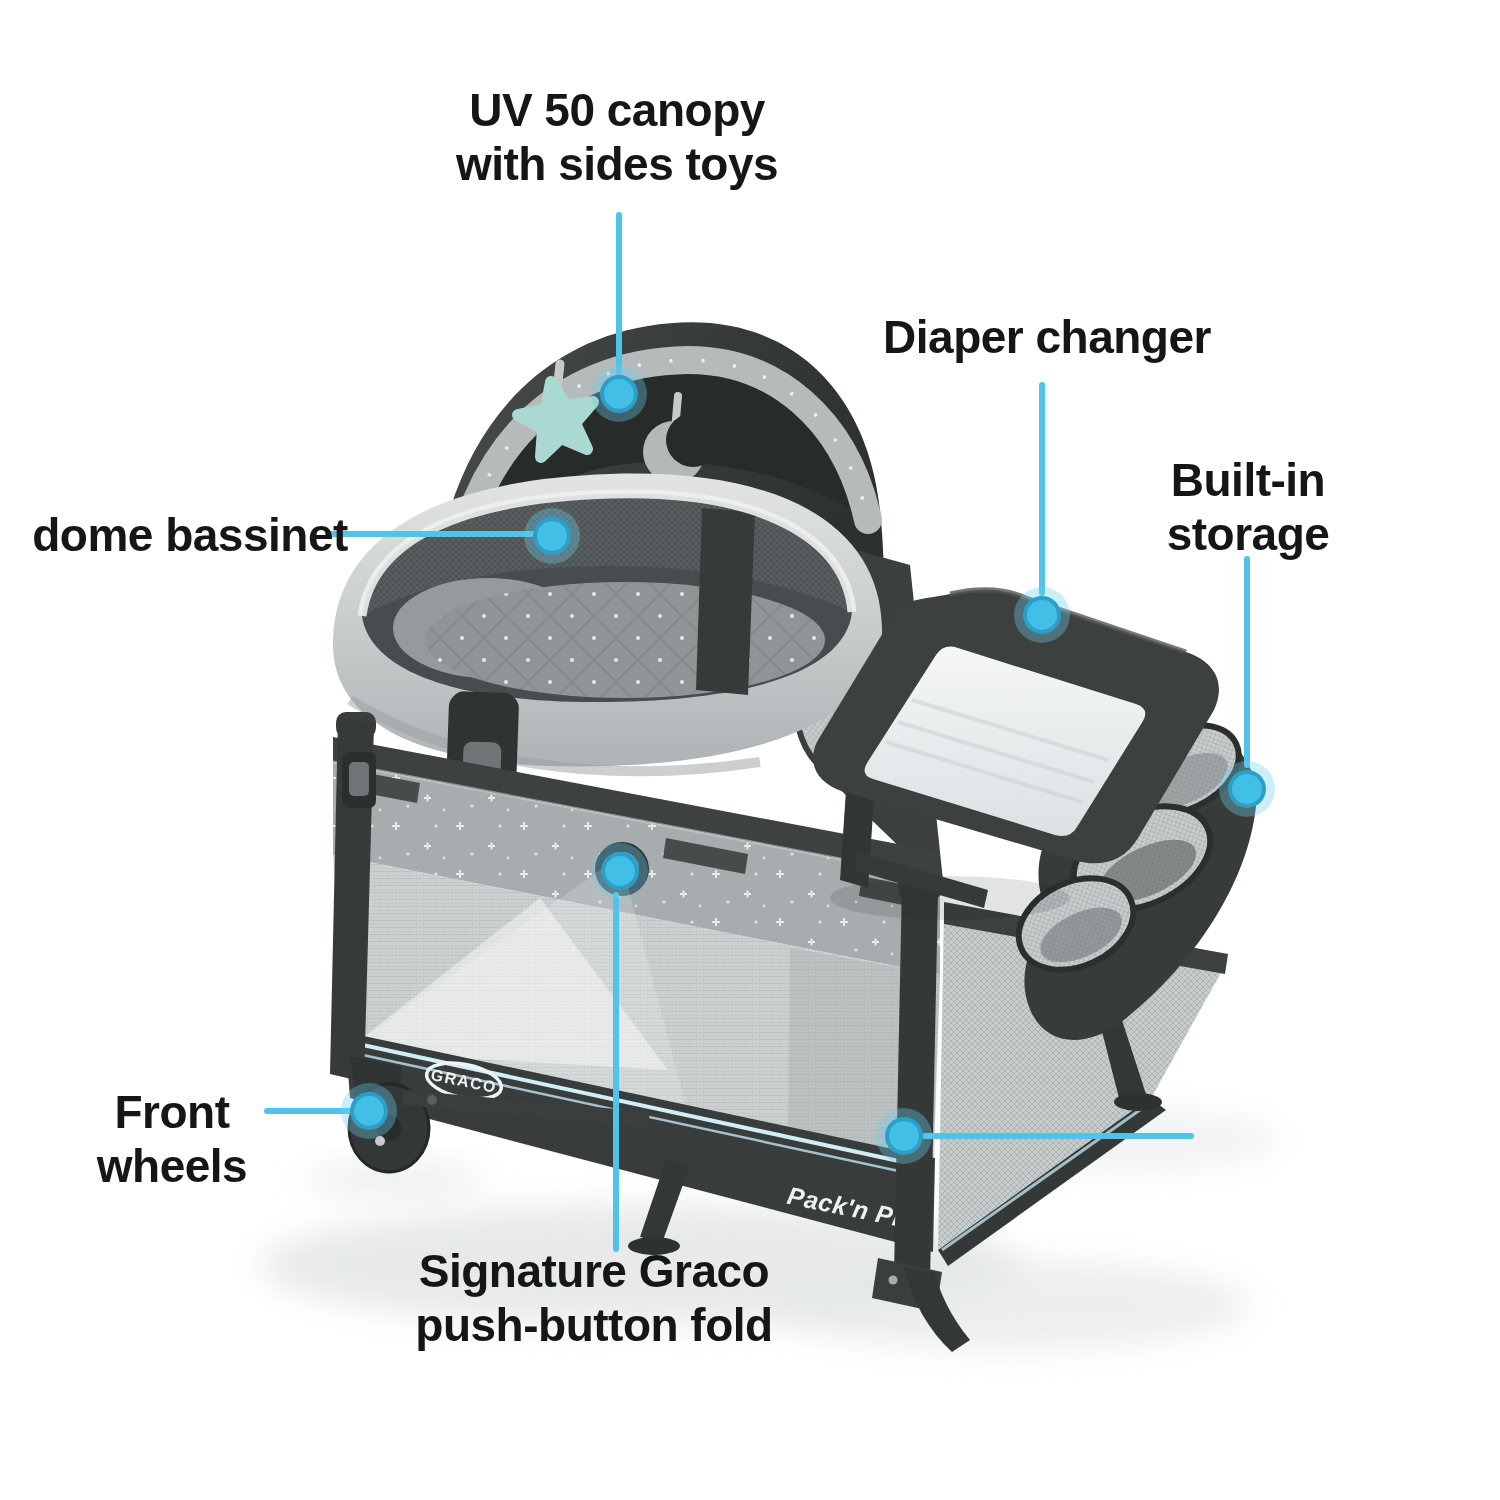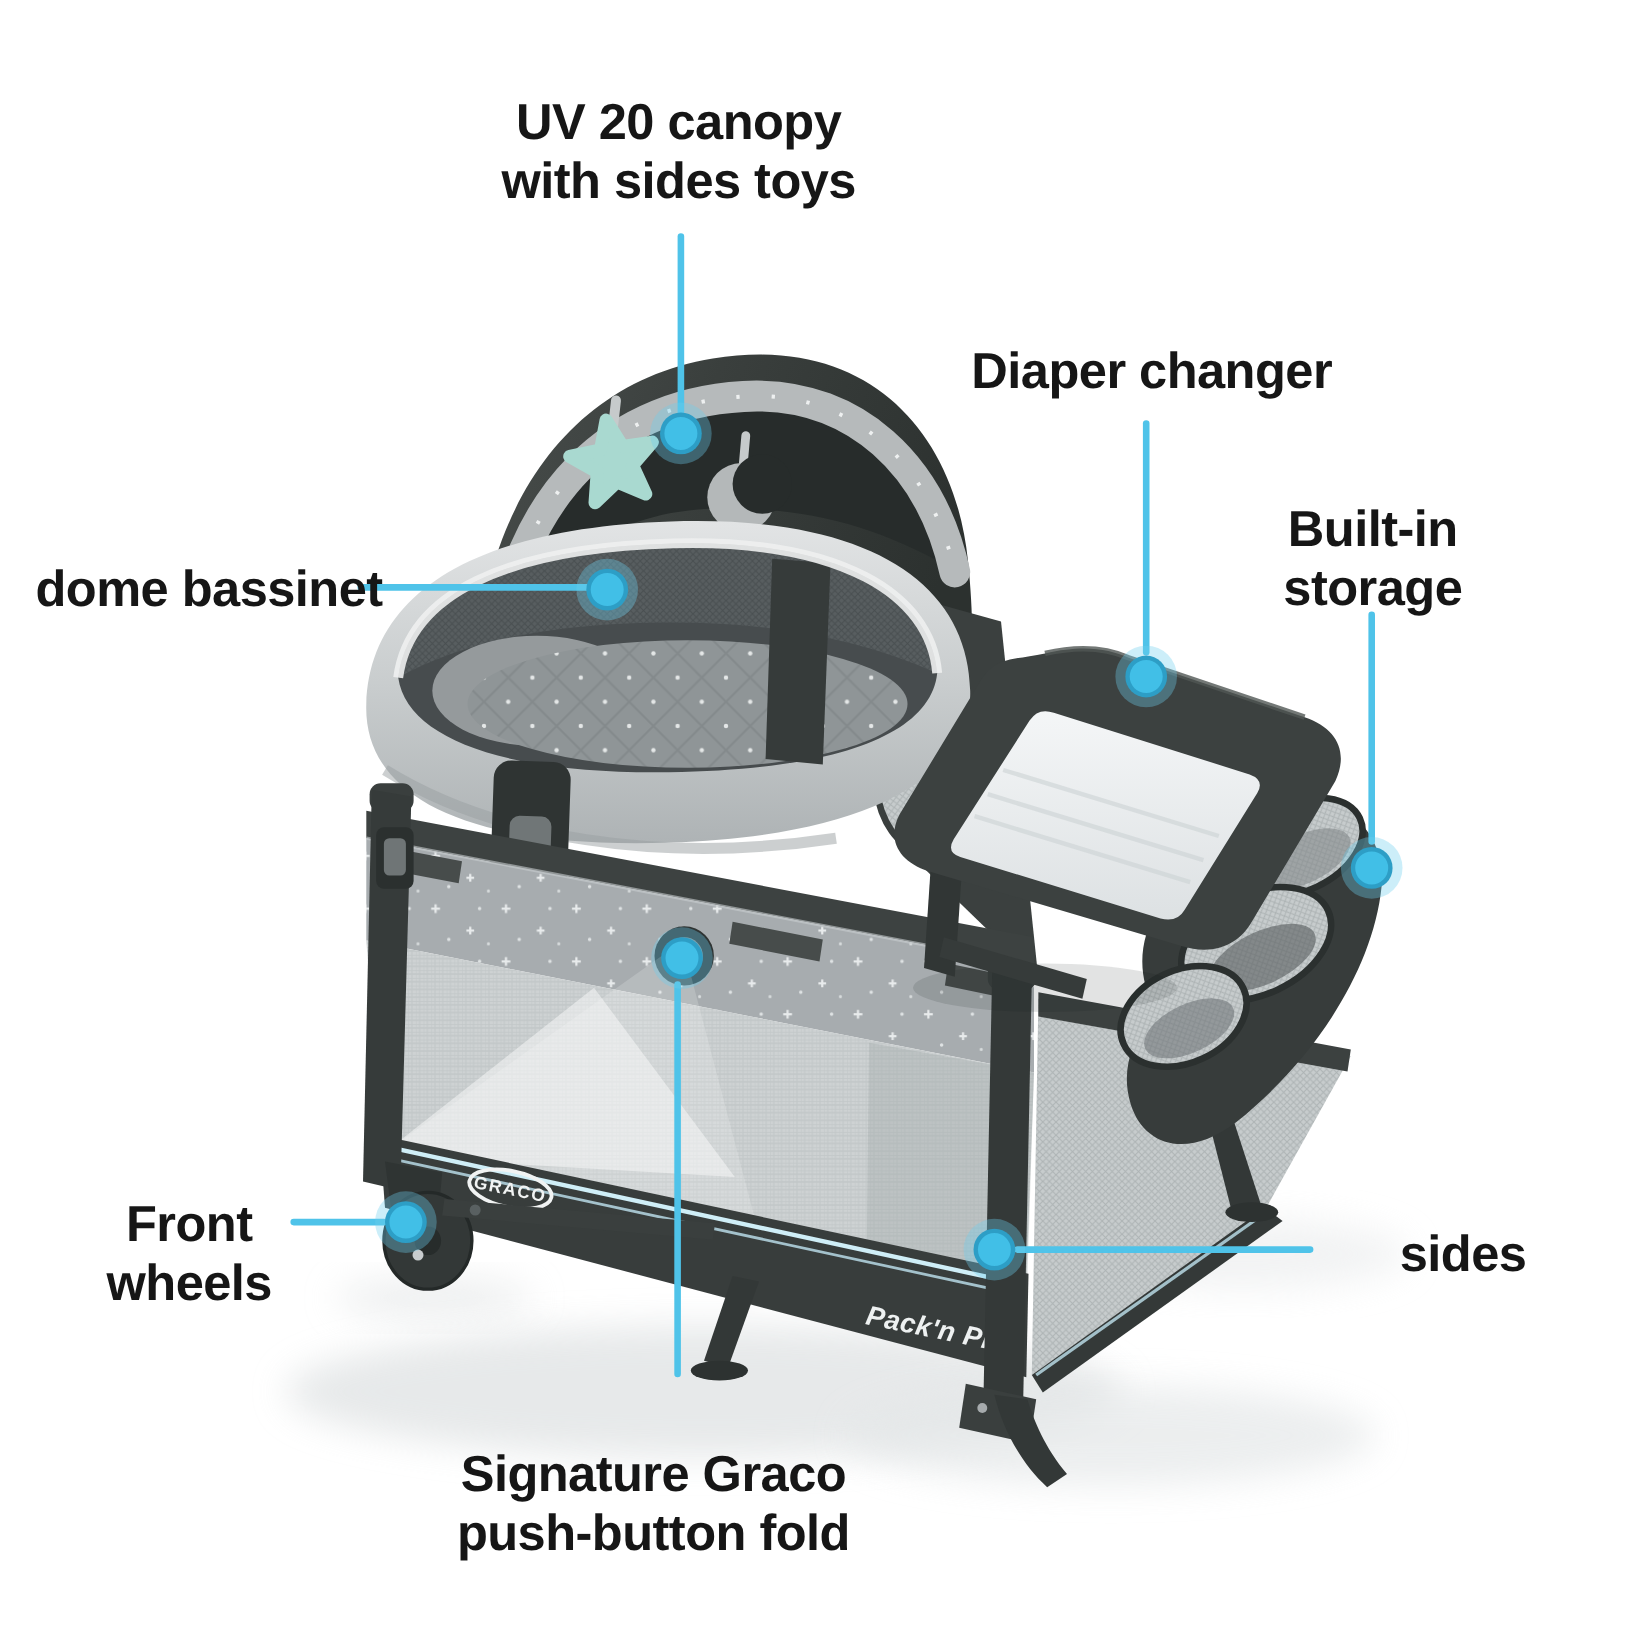--- a/index.html
+++ b/index.html
@@ -207,21 +207,21 @@
       <path d="M878,1258 L942,1272 L936,1312 L872,1298 Z" fill="#3a3f3e"></path>
       <circle cx="893" cy="1280" r="4.5" fill="#a6abad"></circle>
         <circle cx="922" cy="1288" r="4.5" fill="#a6abad"></circle>
       <path d="M904,1268 C912,1300 928,1330 952,1352 L970,1340 C950,1316 940,1292 934,1272 Z" fill="#333837"></path>
     </g>
   </svg>
 
   <div class="leader v" style="left:616px;top:212px;height:166px;"></div>
   <div class="dot" style="left:619px;top:394px;"></div>
   <div class="callout" style="left:617px;top:83px;">
-    <div>UV 20 canopy</div>
+    <div>UV 50 canopy</div>
     <div>with sides toys</div>
   </div>
 
   <div class="leader v" style="left:1039px;top:382px;height:214px;"></div>
   <div class="dot" style="left:1042px;top:615px;"></div>
   <div class="callout" style="left:1047px;top:310px;">
     <div>Diaper changer</div>
   </div>
 
   <div class="leader v" style="left:1244px;top:556px;height:212px;"></div>
@@ -240,23 +240,22 @@
   <div class="leader h" style="left:264px;top:1108px;width:88px;"></div>
   <div class="dot" style="left:369px;top:1111px;"></div>
   <div class="callout" style="left:172px;top:1085px;">
     <div>Front</div>
     <div>wheels</div>
   </div>
 
   <div class="leader h" style="left:922px;top:1133px;width:272px;"></div>
   <div class="dot" style="left:904px;top:1136px;"></div>
   <div class="callout" style="left:1330px;top:1112px;">
-    <div>sides</div>
   </div>
 
   <div class="leader v" style="left:613px;top:892px;height:360px;"></div>
   <div class="dot" style="left:620px;top:871px;"></div>
-  <div class="callout" style="left:594px;top:1312px;">
+  <div class="callout" style="left:594px;top:1244px;">
     <div>Signature Graco</div>
     <div>push-button fold</div>
   </div>
 
 </div>
 
 </body></html>

